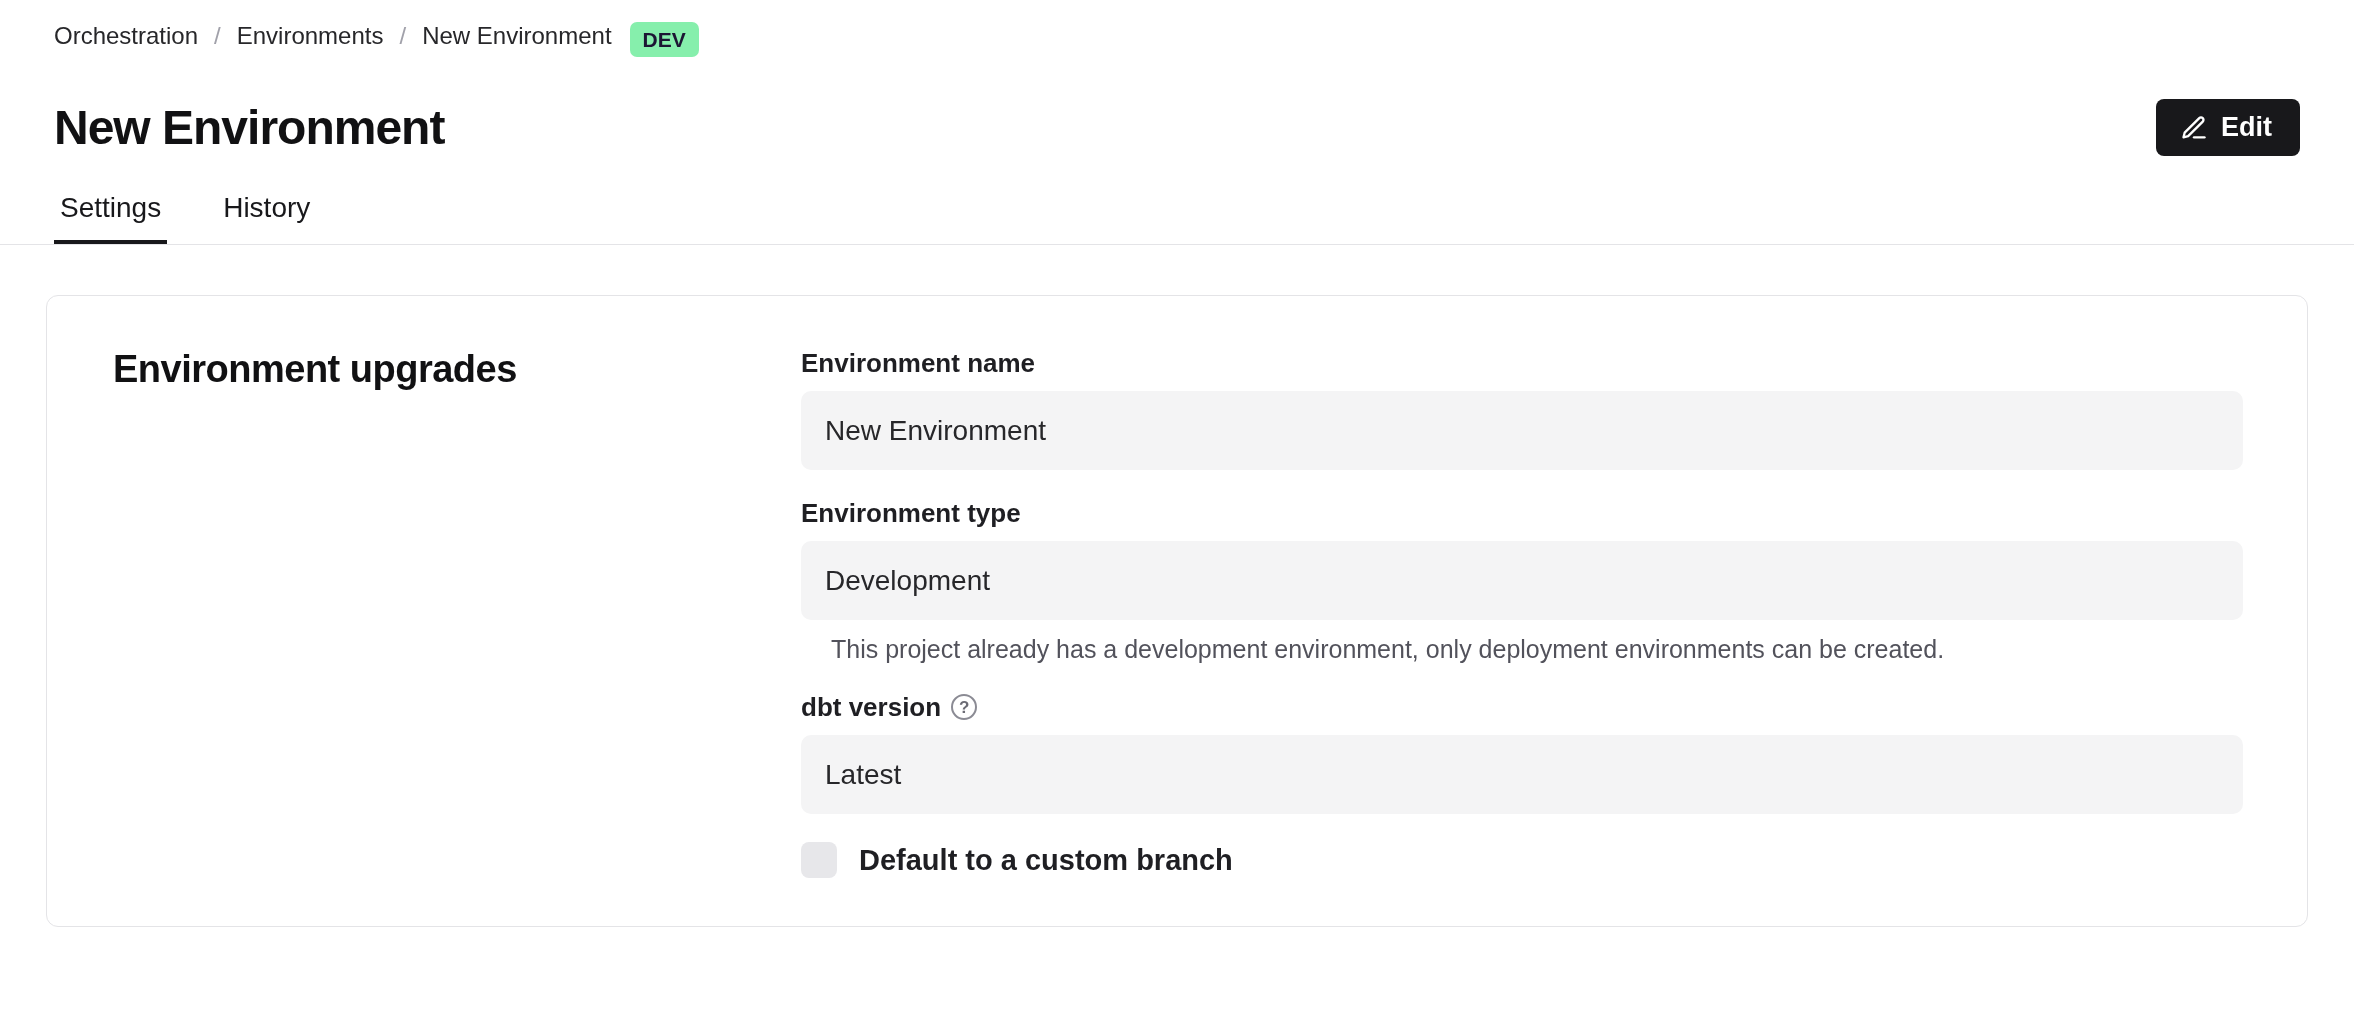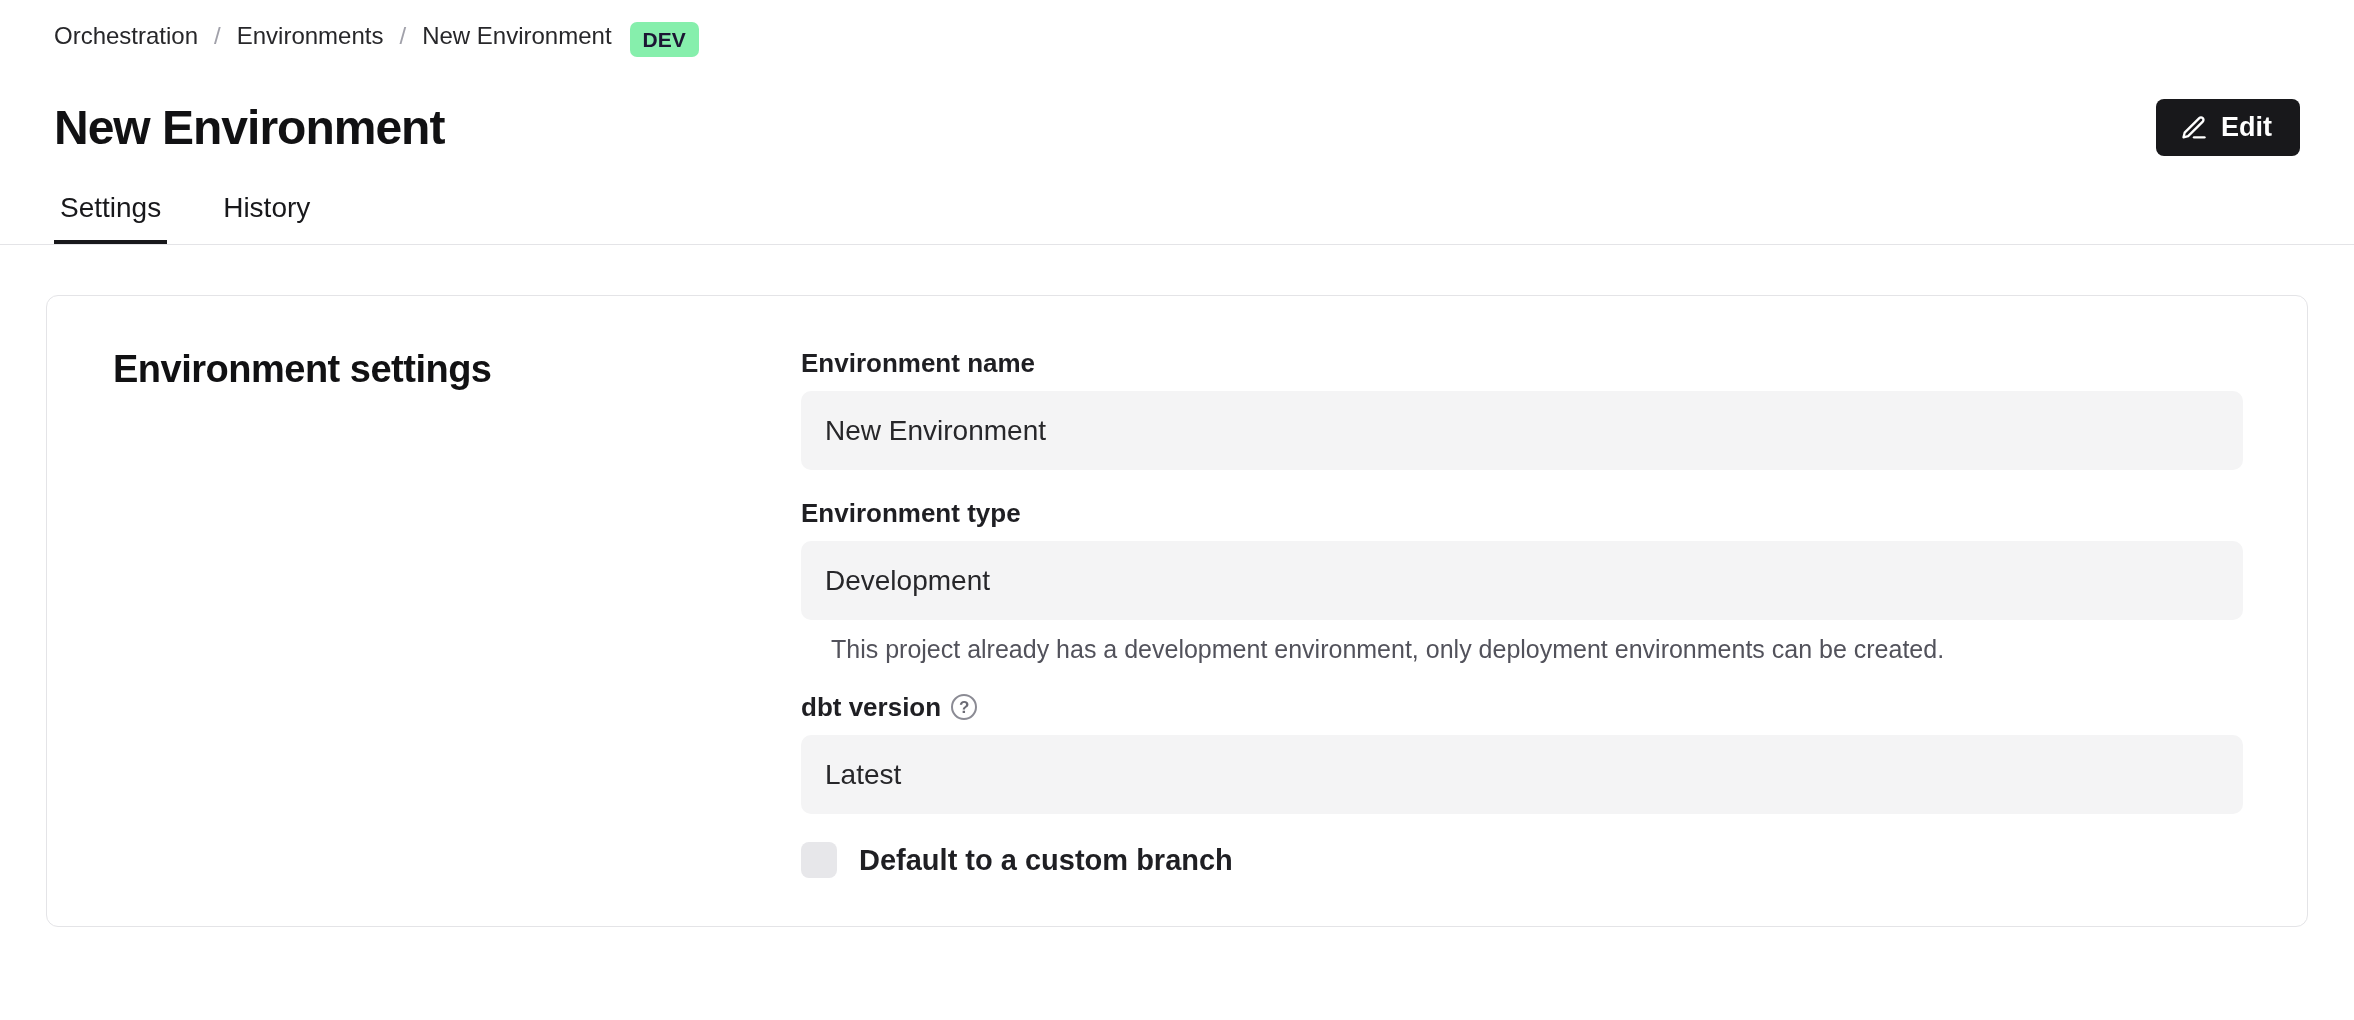--- a/index.html
+++ b/index.html
@@ -192,21 +192,21 @@
     <div class="tab">History</div>
   </div>
 </div>
 
 <div class="divider"></div>
 
 <div class="content">
   <div class="card">
 
     <div class="card-heading-col">
-      <h2 class="card-heading">Environment settings</h2>
+      <h2 class="card-heading">Environment upgrades</h2>
     </div>
 
     <div class="form-col">
 
       <div class="field-group">
         <div class="field-label">Environment name</div>
         <input class="text-input" type="text" readonly="" value="New Environment" style="">
       </div>
 
       <div class="field-group">

